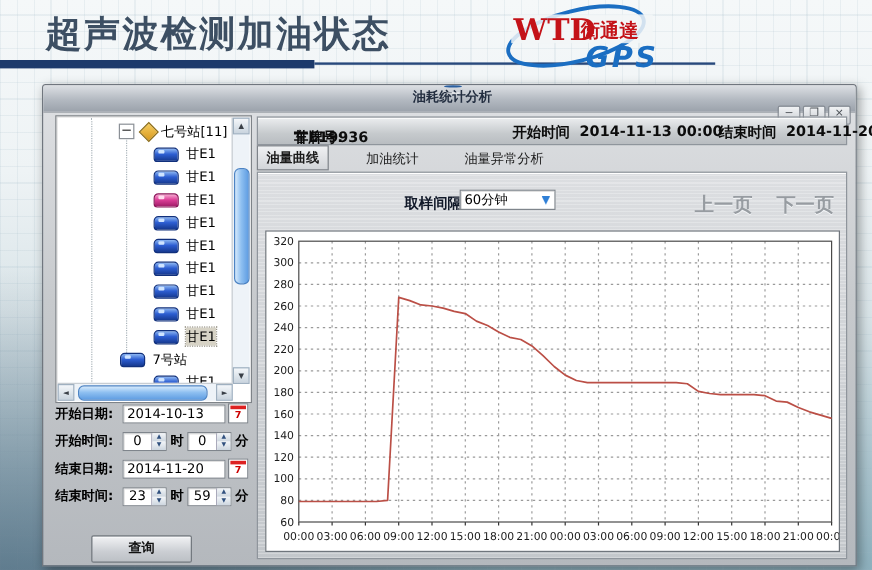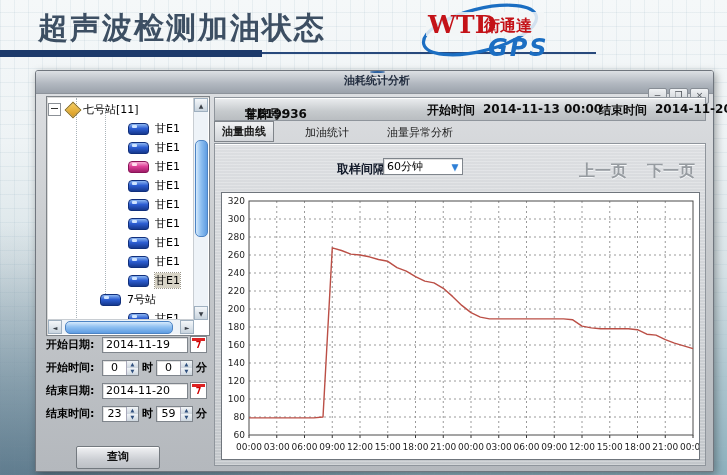--- a/index.html
+++ b/index.html
@@ -135,21 +135,21 @@
         <span class="winbtn">❐</span>
         <span class="winbtn">×</span>
       </span>
     </div>
 
     <div class="tree-box">
       <div class="tree-view" id="tree-view">
         <div class="vline" style="left:28px"></div>
         <div class="vline" style="left:57px;top:12px;bottom:22px"></div>
         <div id="tree-items">
-            <div class="trow" style="top: 2px; ">
+            <div class="trow" style="top: 2px; padding-left: 51px;">
               <span class="expander"></span>
               <span class="diamond"></span>
               <span class="tlabel">七号站[11]</span>
             </div>
             <div class="trow" style="top: 21px; padding-left: 80px;">
               <span class="car"></span>
               <span class="tlabel">甘E1</span>
             </div>
             <div class="trow" style="top: 40px; padding-left: 80px;">
               <span class="car"></span>
@@ -201,21 +201,21 @@
       <div class="sb-h">
         <span class="sb-btn" style="left:0;top:0">◄</span>
         <span class="sb-btn" style="right:0;top:0">►</span>
         <span class="sb-thumb-h" style="left:17px;width:106px"></span>
       </div>
     </div>
 
     <div class="form">
       <div class="frow" style="top:0">
         <span class="flabel">开始日期:</span>
-        <span class="tinput date-in">2014-11-19</span>
+        <span class="tinput date-in">2014-10-13</span>
         <span class="calbtn">
           <span class="top"></span>
           <span class="day">7</span>
         </span>
       </div>
       <div class="frow" style="top:23px">
         <span class="flabel">开始时间:</span>
         <span class="spin">
           <span class="val">0</span>
           <span class="arrows">

